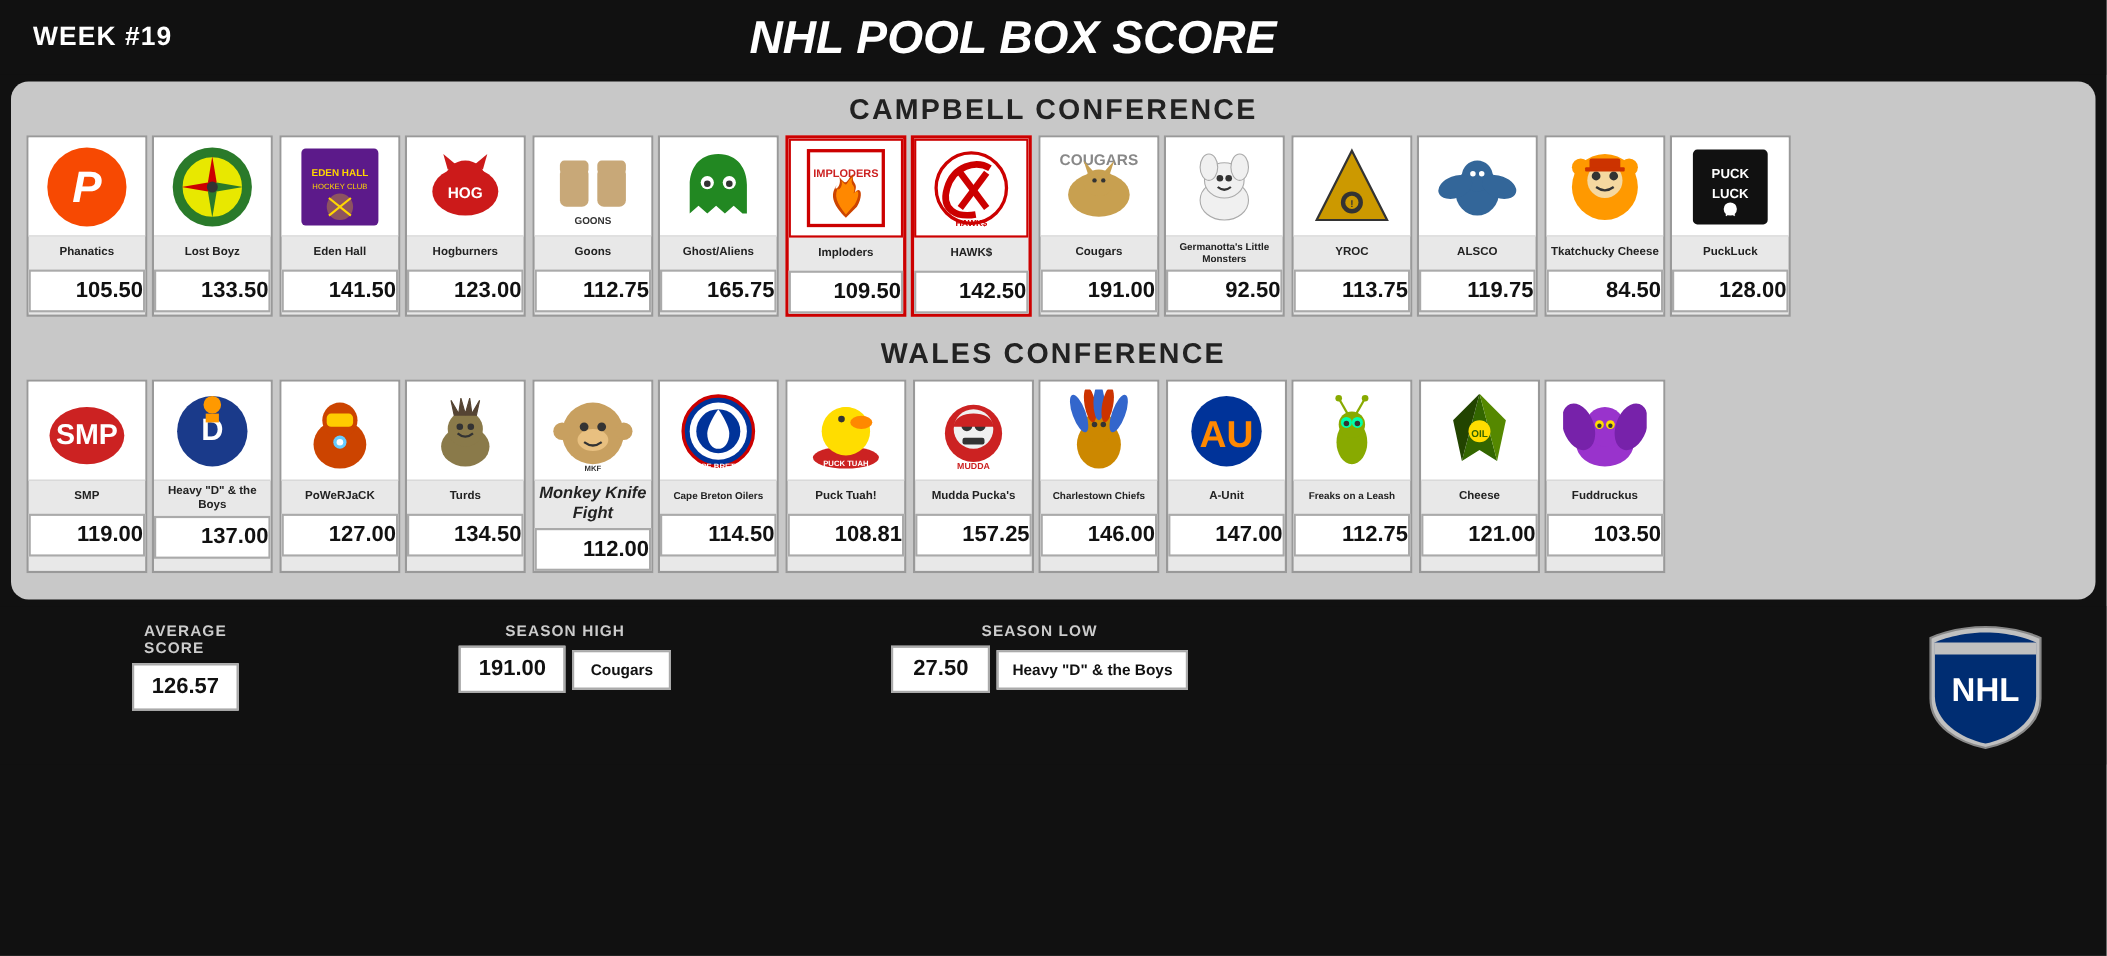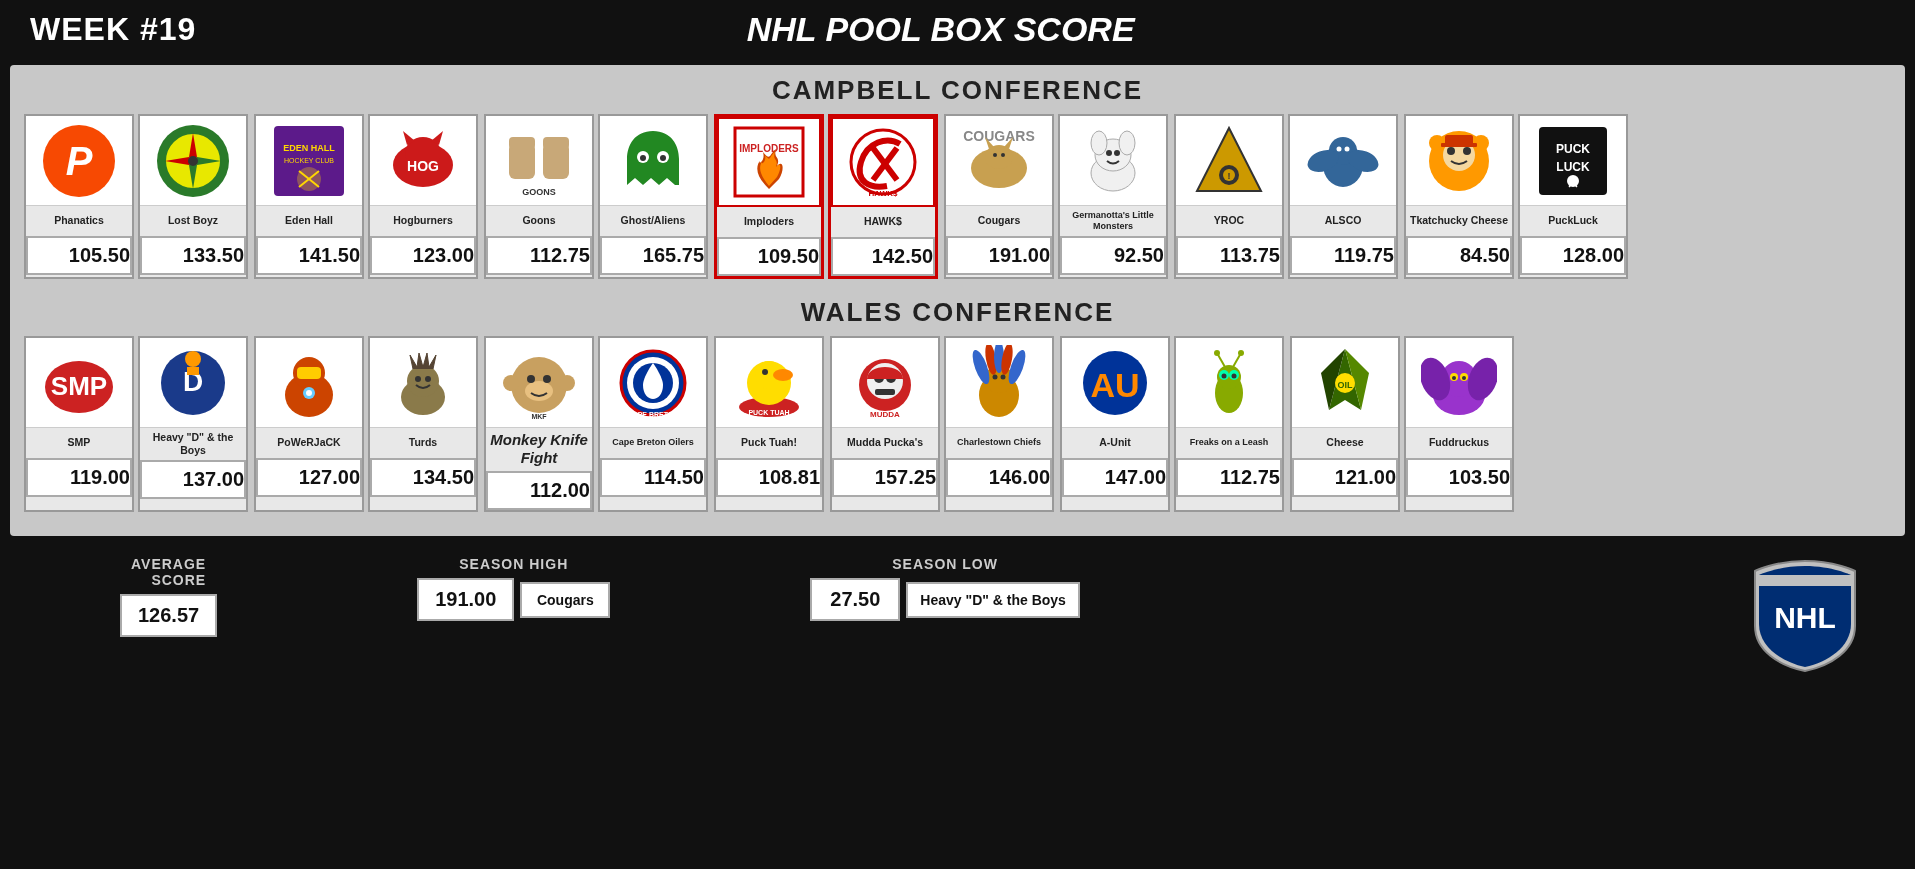--- a/index.html
+++ b/index.html
@@ -12,38 +12,38 @@
     }
 
     .header {
       display: flex;
       align-items: center;
       justify-content: space-between;
       padding: 10px 30px;
       background: #111;
     }
     .header-week {
-      font-size: 32px;
+      font-size: 24px;
       font-weight: 900;
       color: #fff;
       letter-spacing: 1px;
     }
     .header-title {
-      font-size: 34px;
+      font-size: 42px;
       font-weight: 900;
       font-style: italic;
       color: #fff;
       text-align: center;
       flex: 1;
     }
 
     .main-board {
       background: #c8c8c8;
       margin: 6px 10px;
-      border-radius: 4px;
+      border-radius: 16px;
       padding: 10px 14px 14px 14px;
     }
 
     .conference-title {
       text-align: center;
       font-size: 26px;
       font-weight: 900;
       color: #222;
       letter-spacing: 2px;
       text-transform: uppercase;
@@ -125,21 +125,21 @@
     .footer-stat {
       display: flex;
       flex-direction: column;
       align-items: center;
       gap: 6px;
     }
     .footer-stat-label {
       font-size: 14px;
       font-weight: bold;
       color: #ccc;
-      text-align: right;
+      text-align: left;
       letter-spacing: 1px;
     }
     .footer-stat-row {
       display: flex;
       gap: 6px;
       align-items: center;
     }
     .footer-value-box {
       background: #fff;
       color: #111;

